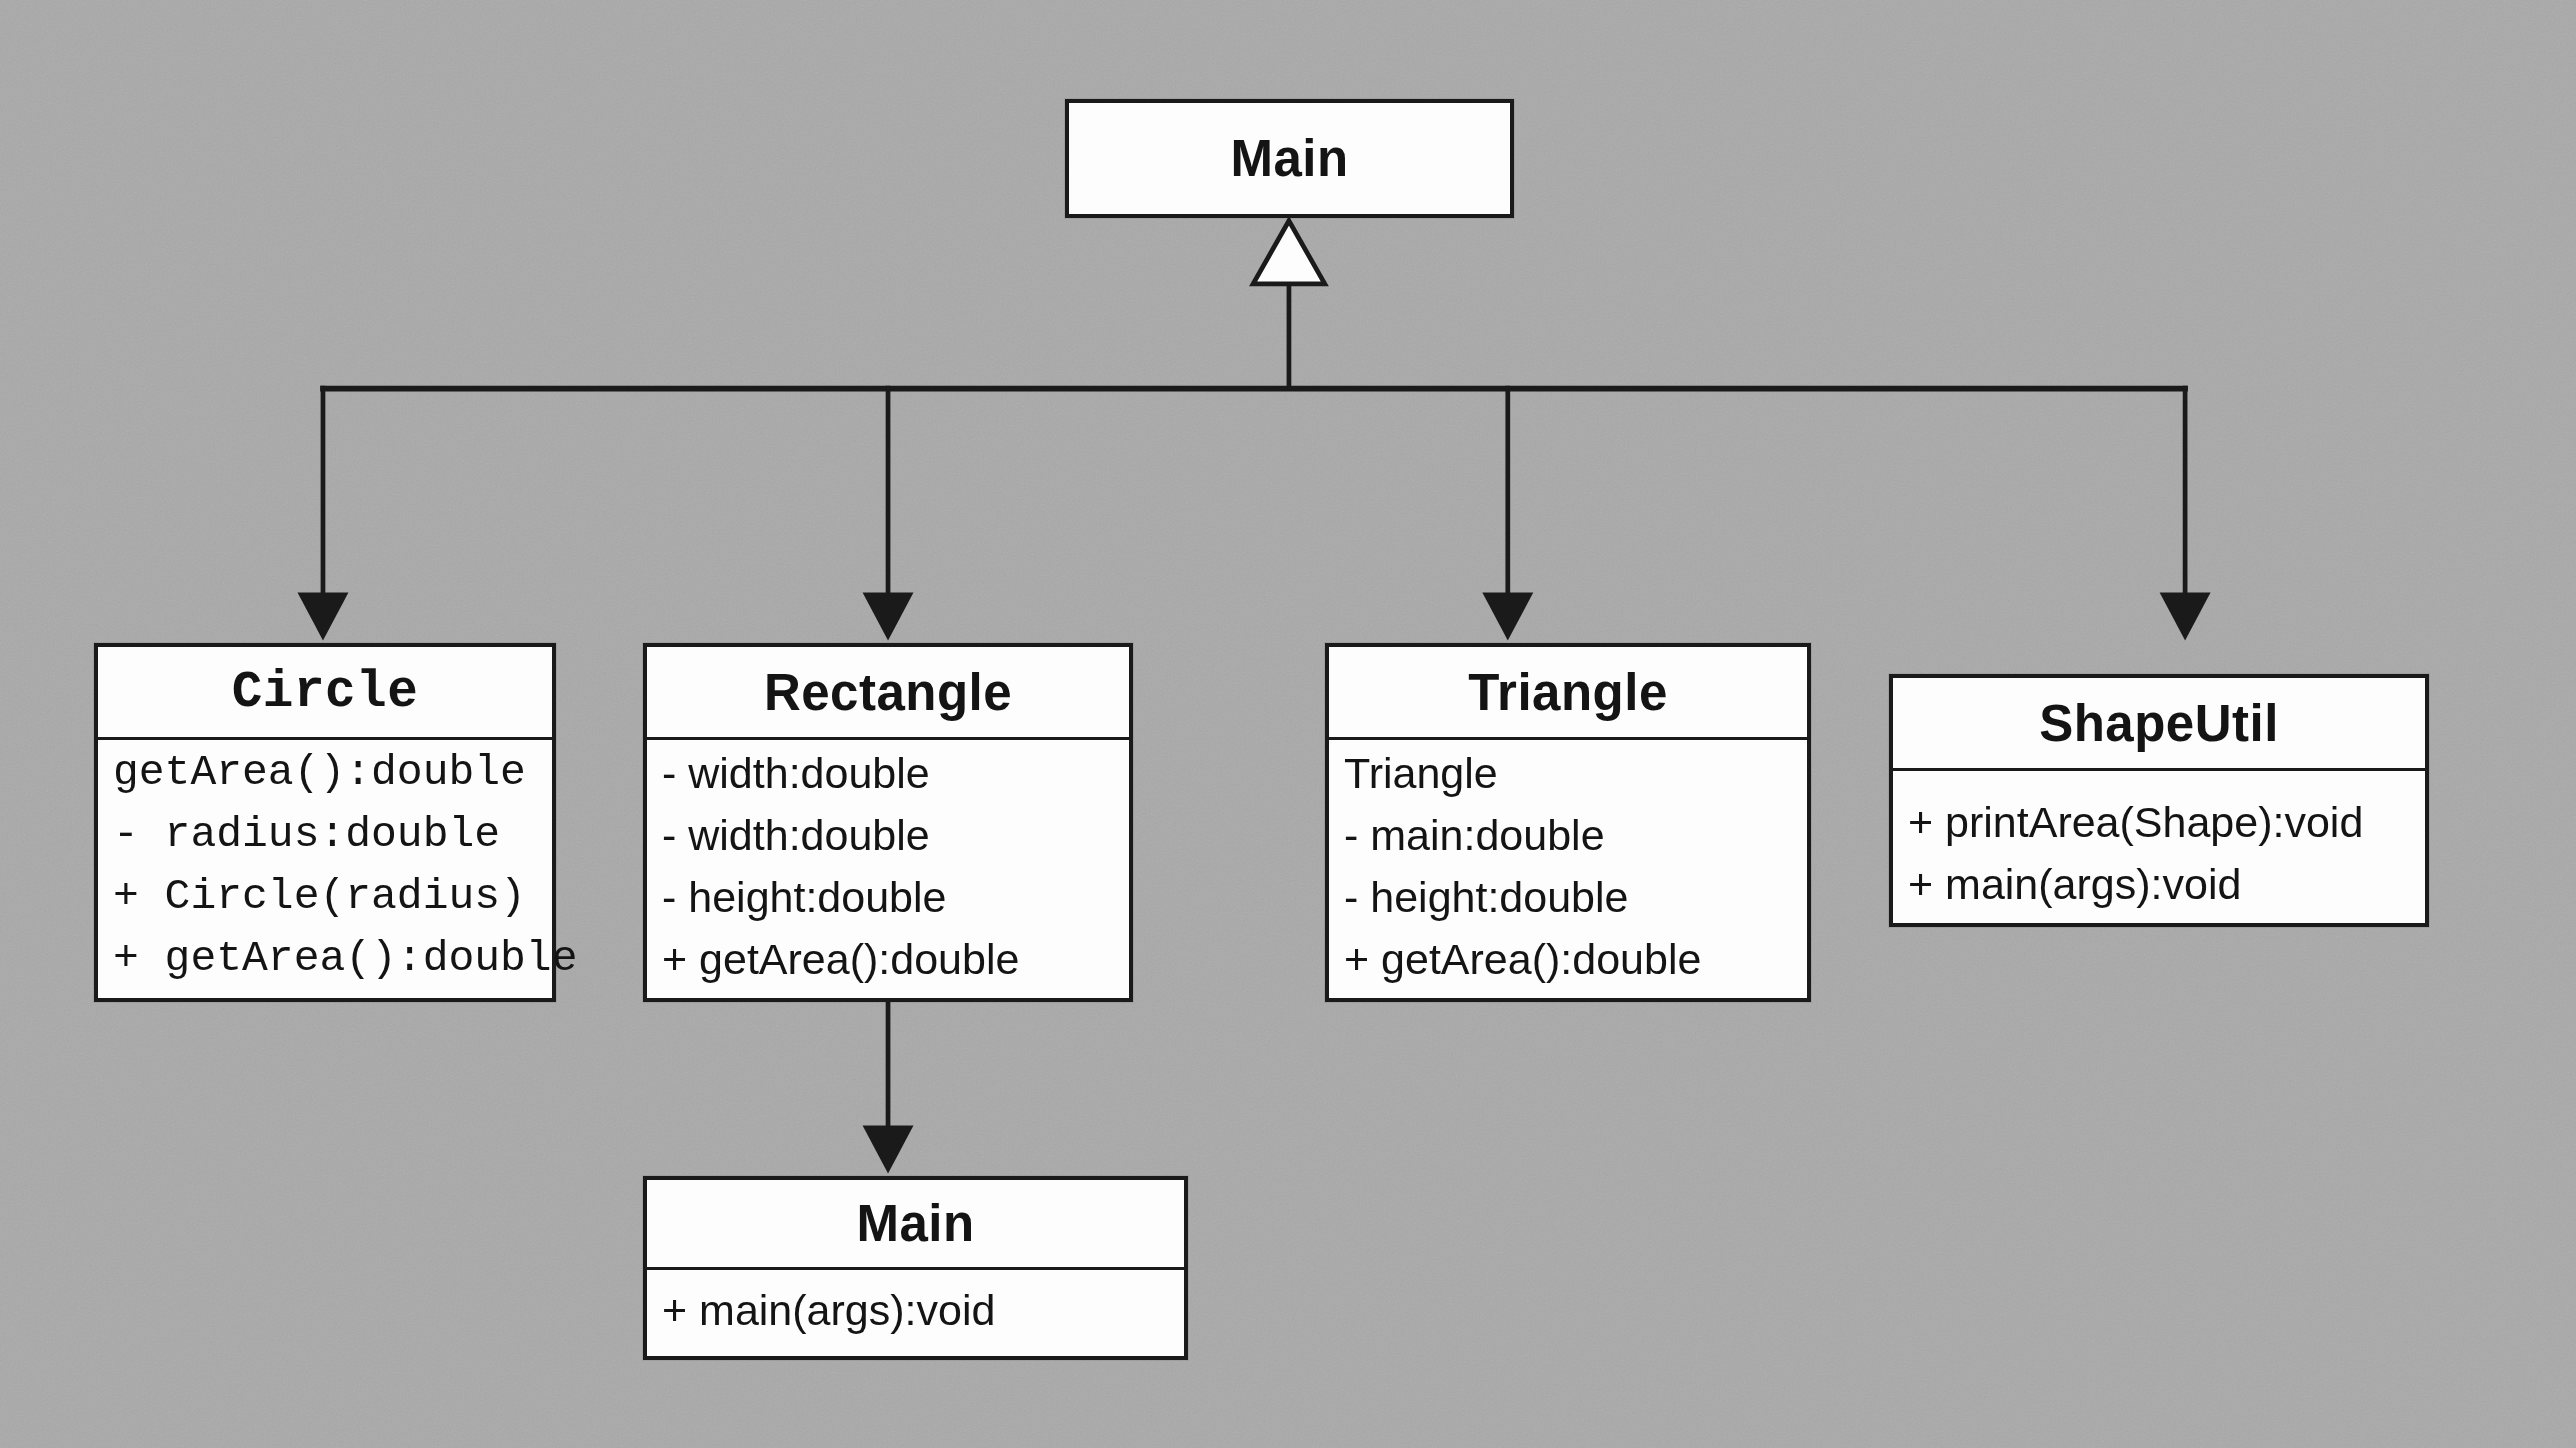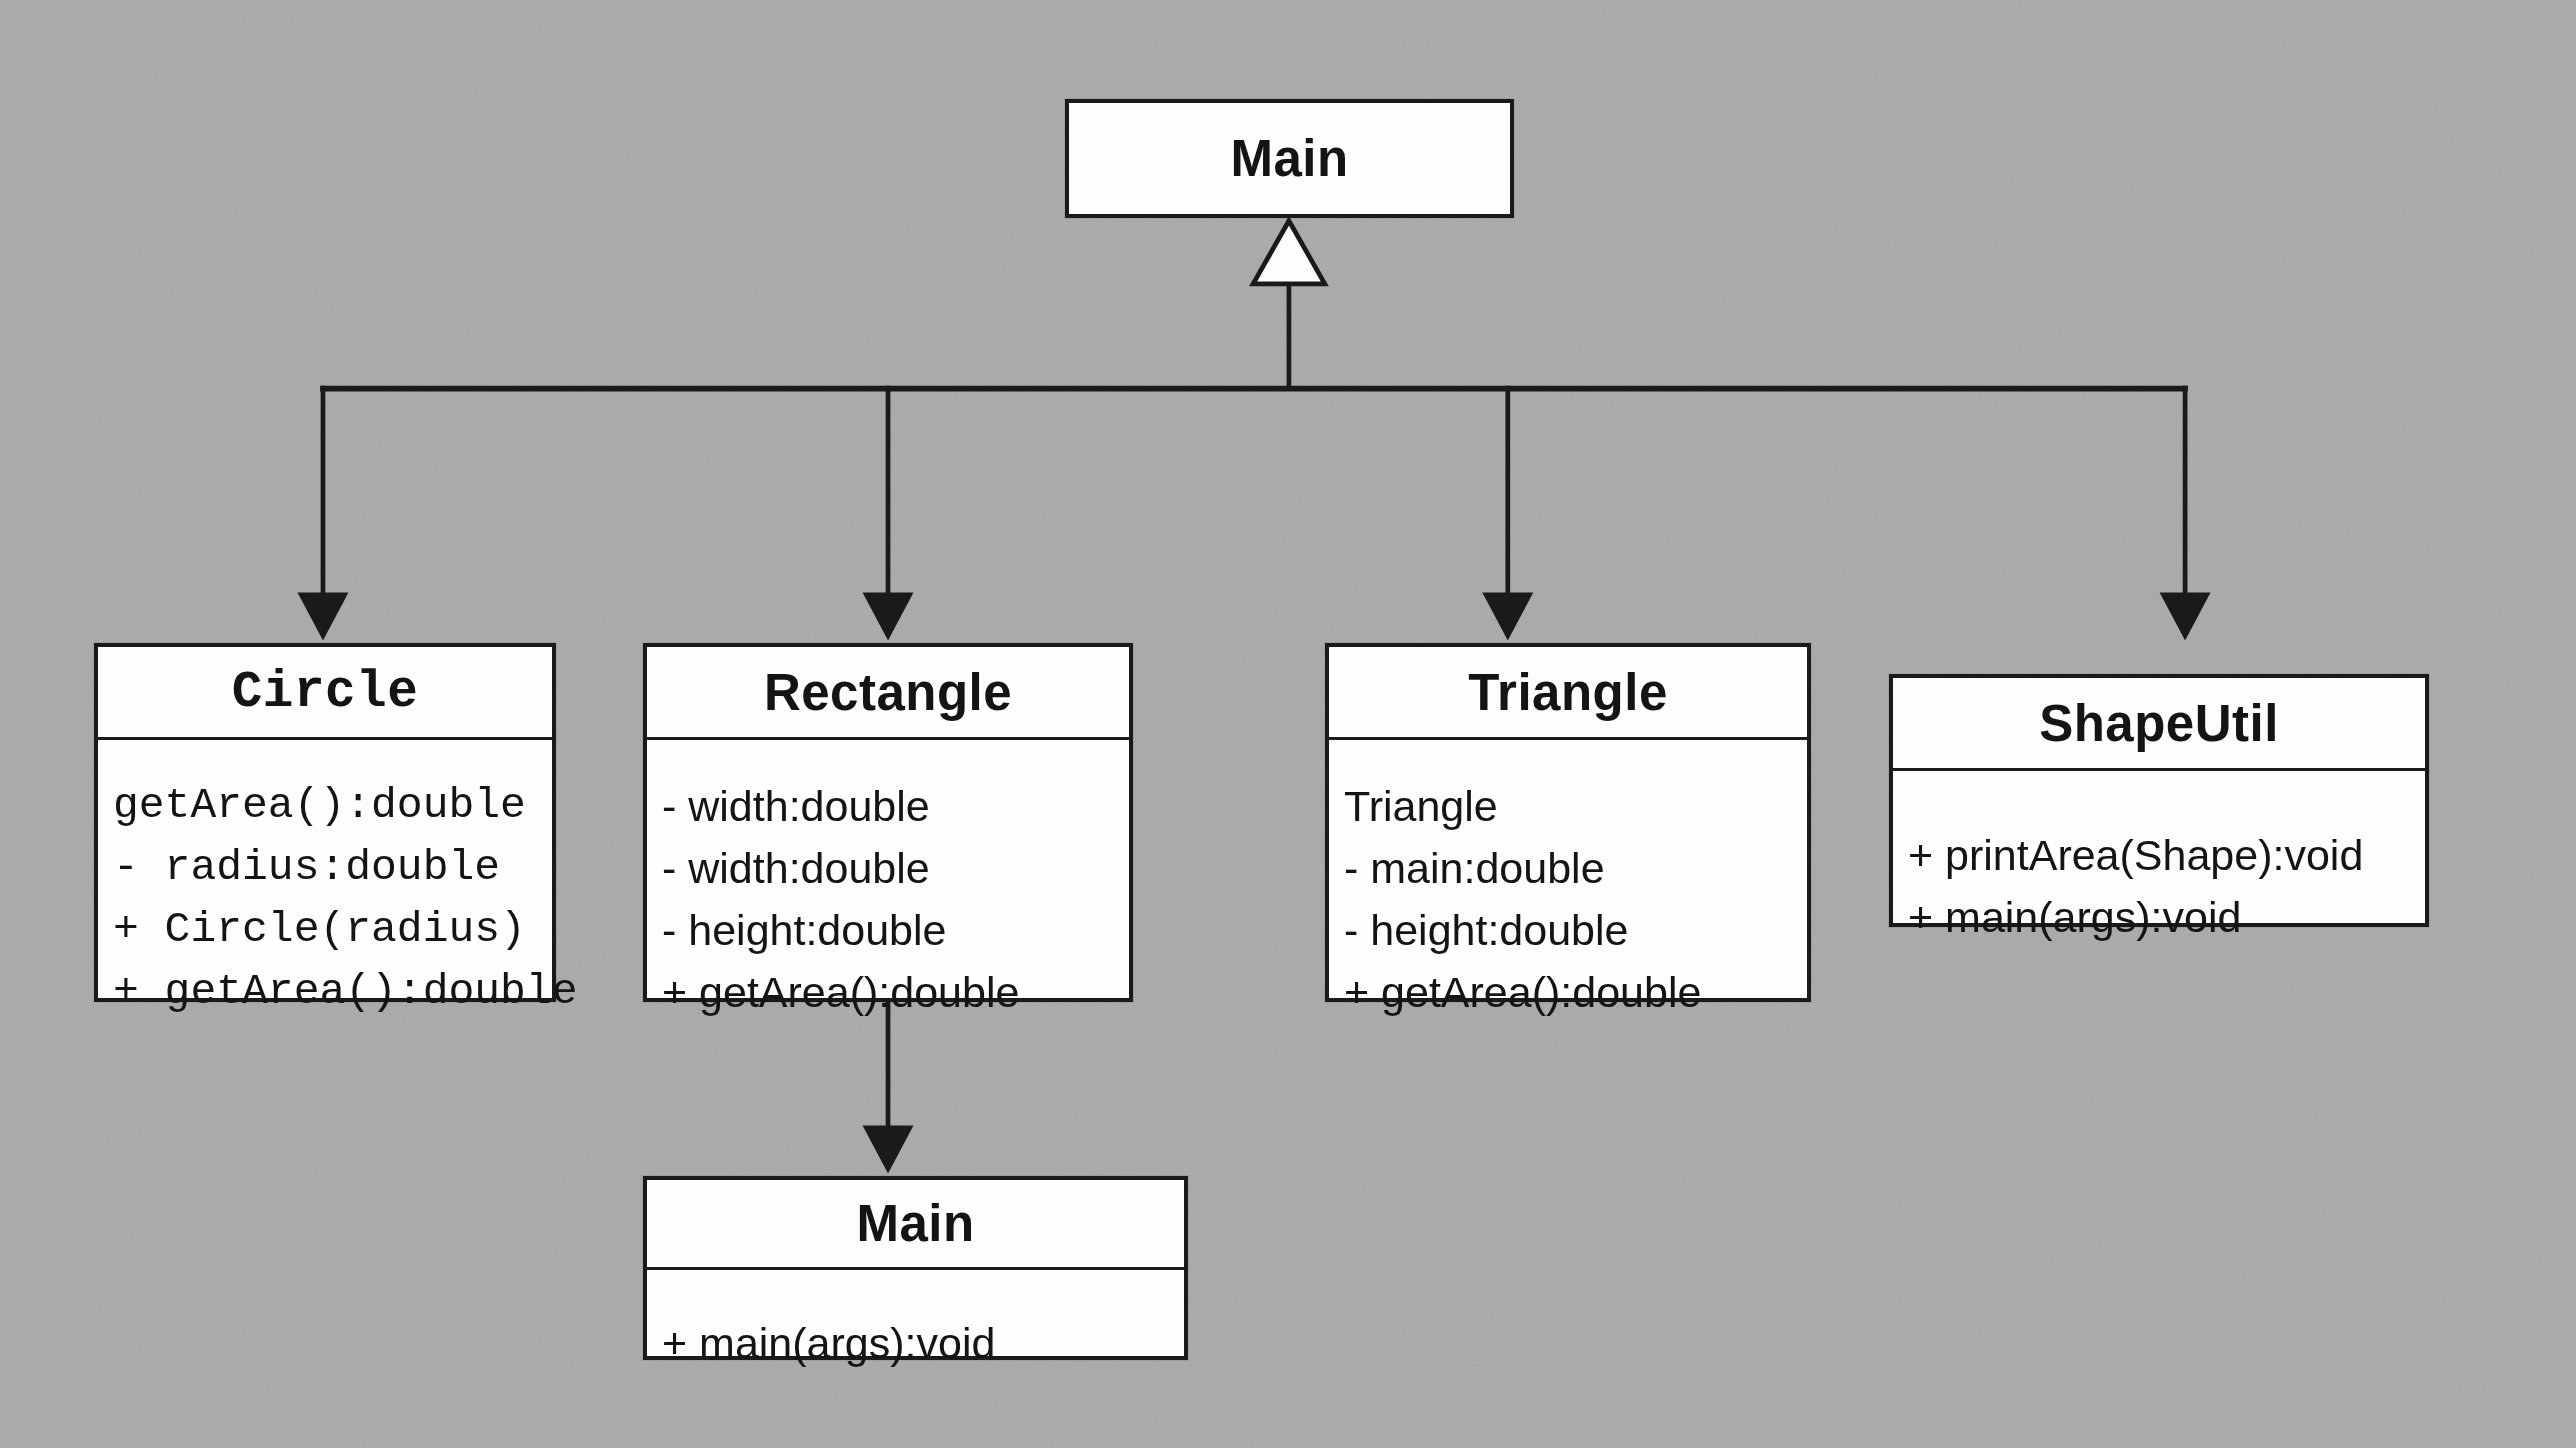--- a/index.html
+++ b/index.html
@@ -45,21 +45,20 @@
     height: 90px;
     border-bottom: 3.8px solid #1a1a1a;
     letter-spacing: 0.5px;
   }
   .uml-title.no-divider {
     height: 100%;
     border-bottom: none;
   }
   .uml-members {
     padding: 1.9px 9.4px 0 15px;
-    margin-top: 33px;
   }
   .member {
     font-size: 43px;
     line-height: 62px;
     white-space: nowrap;
   }
   
   #box-shape     { left: 1065px; top: 99px;  width: 449px; height: 119px; }
   #box-circle    { left: 94px;  top: 643px;  width: 462px; height: 359px; font-family: Liberation Mono, monospace; }
   #box-rectangle { left: 643px;  top: 643px;  width: 490px; height: 359px; }

